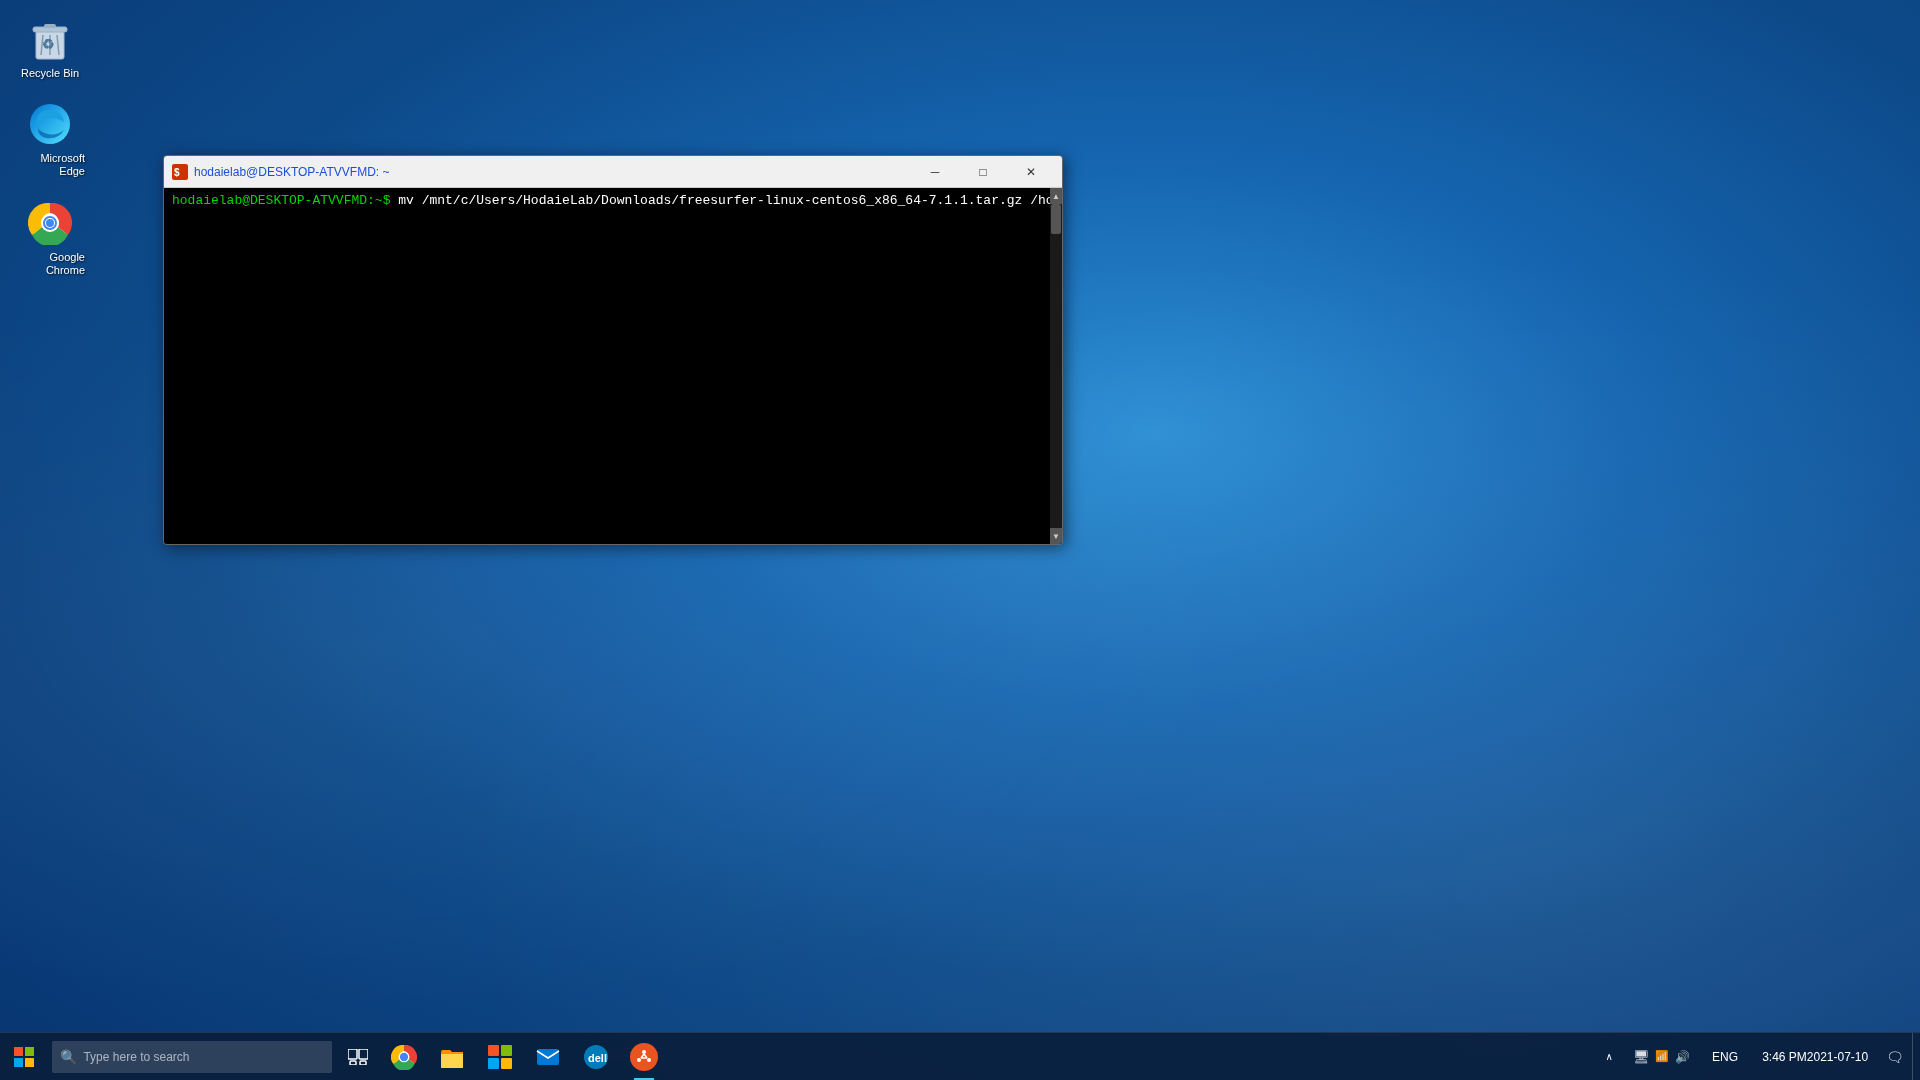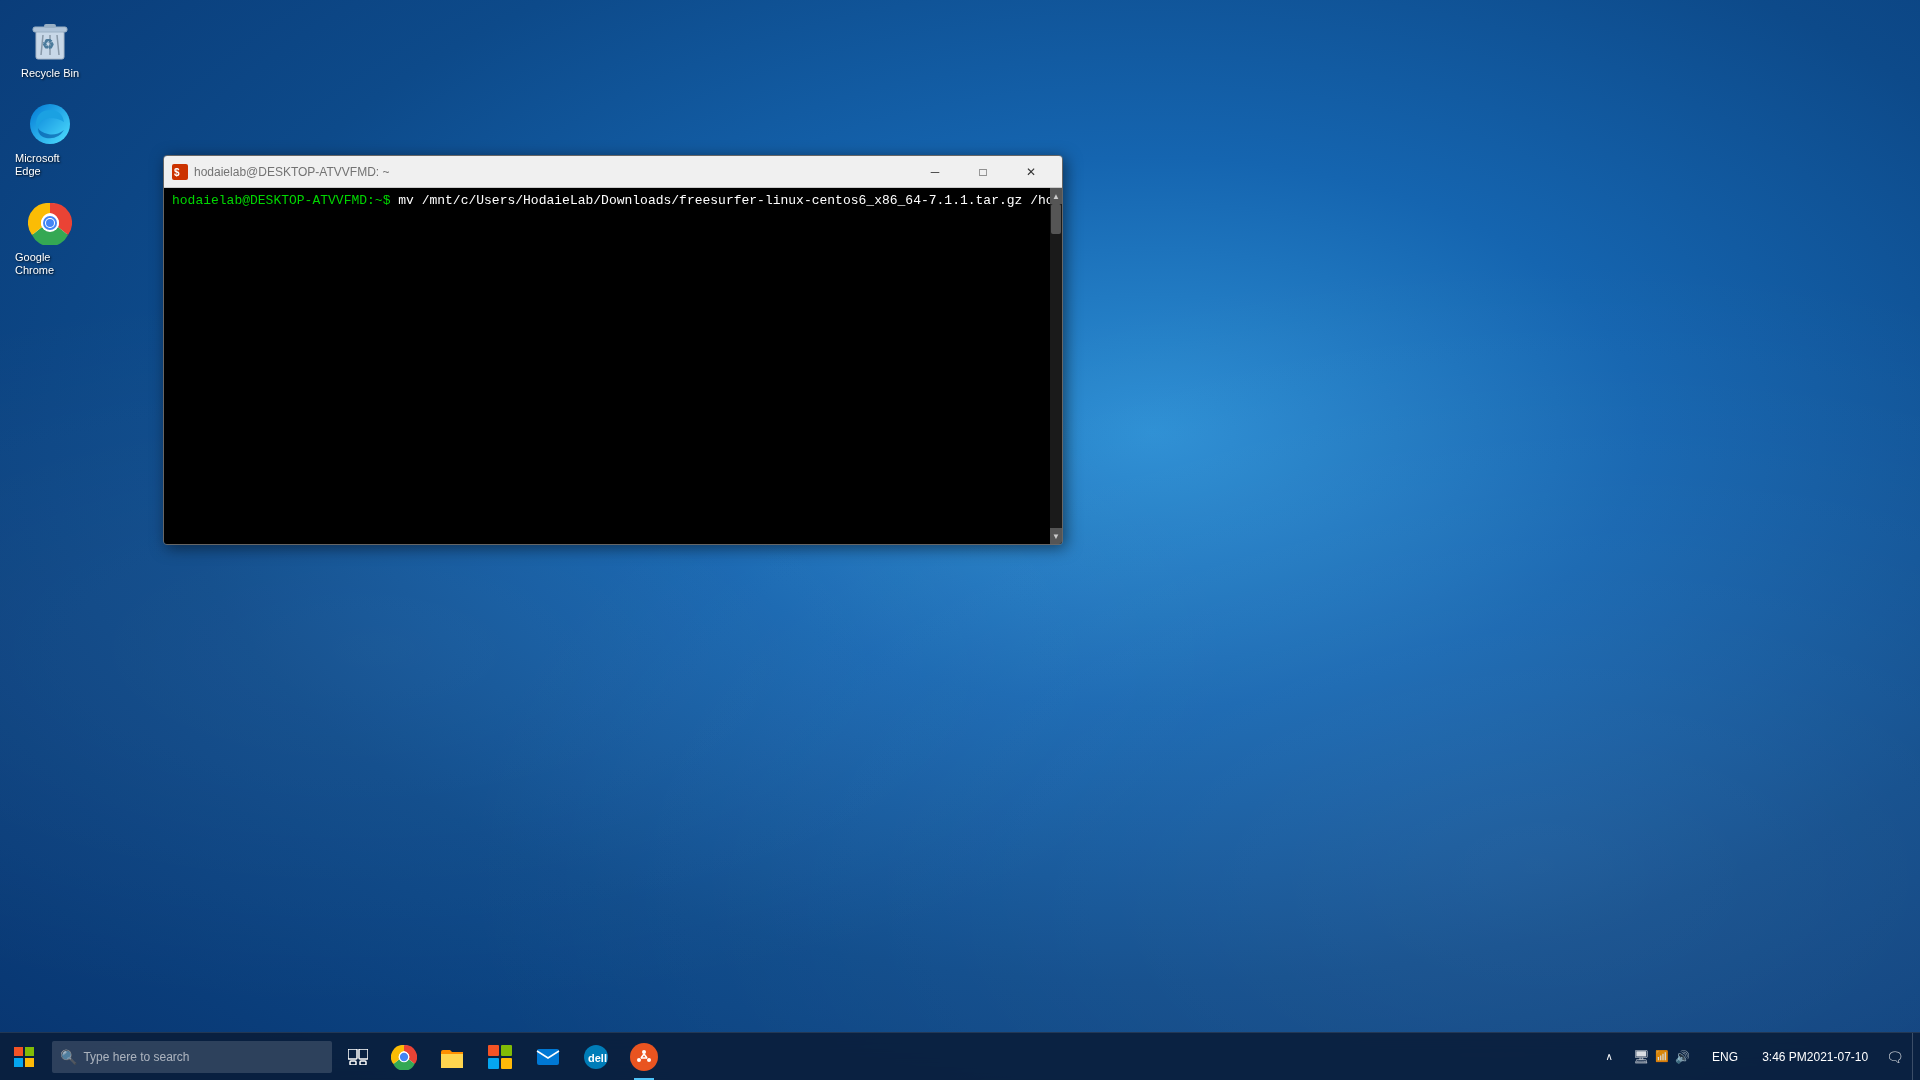--- a/index.html
+++ b/index.html
@@ -60,21 +60,21 @@
       height: 48px;
       margin-bottom: 4px;
       display: flex;
       align-items: center;
       justify-content: center;
     }
 
     .desktop-icon .icon-label {
       color: white;
       font-size: 11px;
-      text-align: left;
+      text-align: right;
       text-shadow: 1px 1px 2px rgba(0,0,0,0.8);
       line-height: 1.2;
     }
 
     
     .terminal-window {
       position: absolute;
       top: 155px;
       left: 163px;
       width: 900px;
@@ -101,21 +101,21 @@
       width: 16px;
       height: 16px;
       margin-right: 6px;
       display: flex;
       align-items: center;
       justify-content: center;
     }
 
     .terminal-title {
       font-size: 12px;
-      color: #737373;
+      color: #1d4ed8;
       flex: 1;
     }
 
     .terminal-controls {
       display: flex;
       gap: 2px;
     }
 
     .terminal-btn {
       width: 46px;

